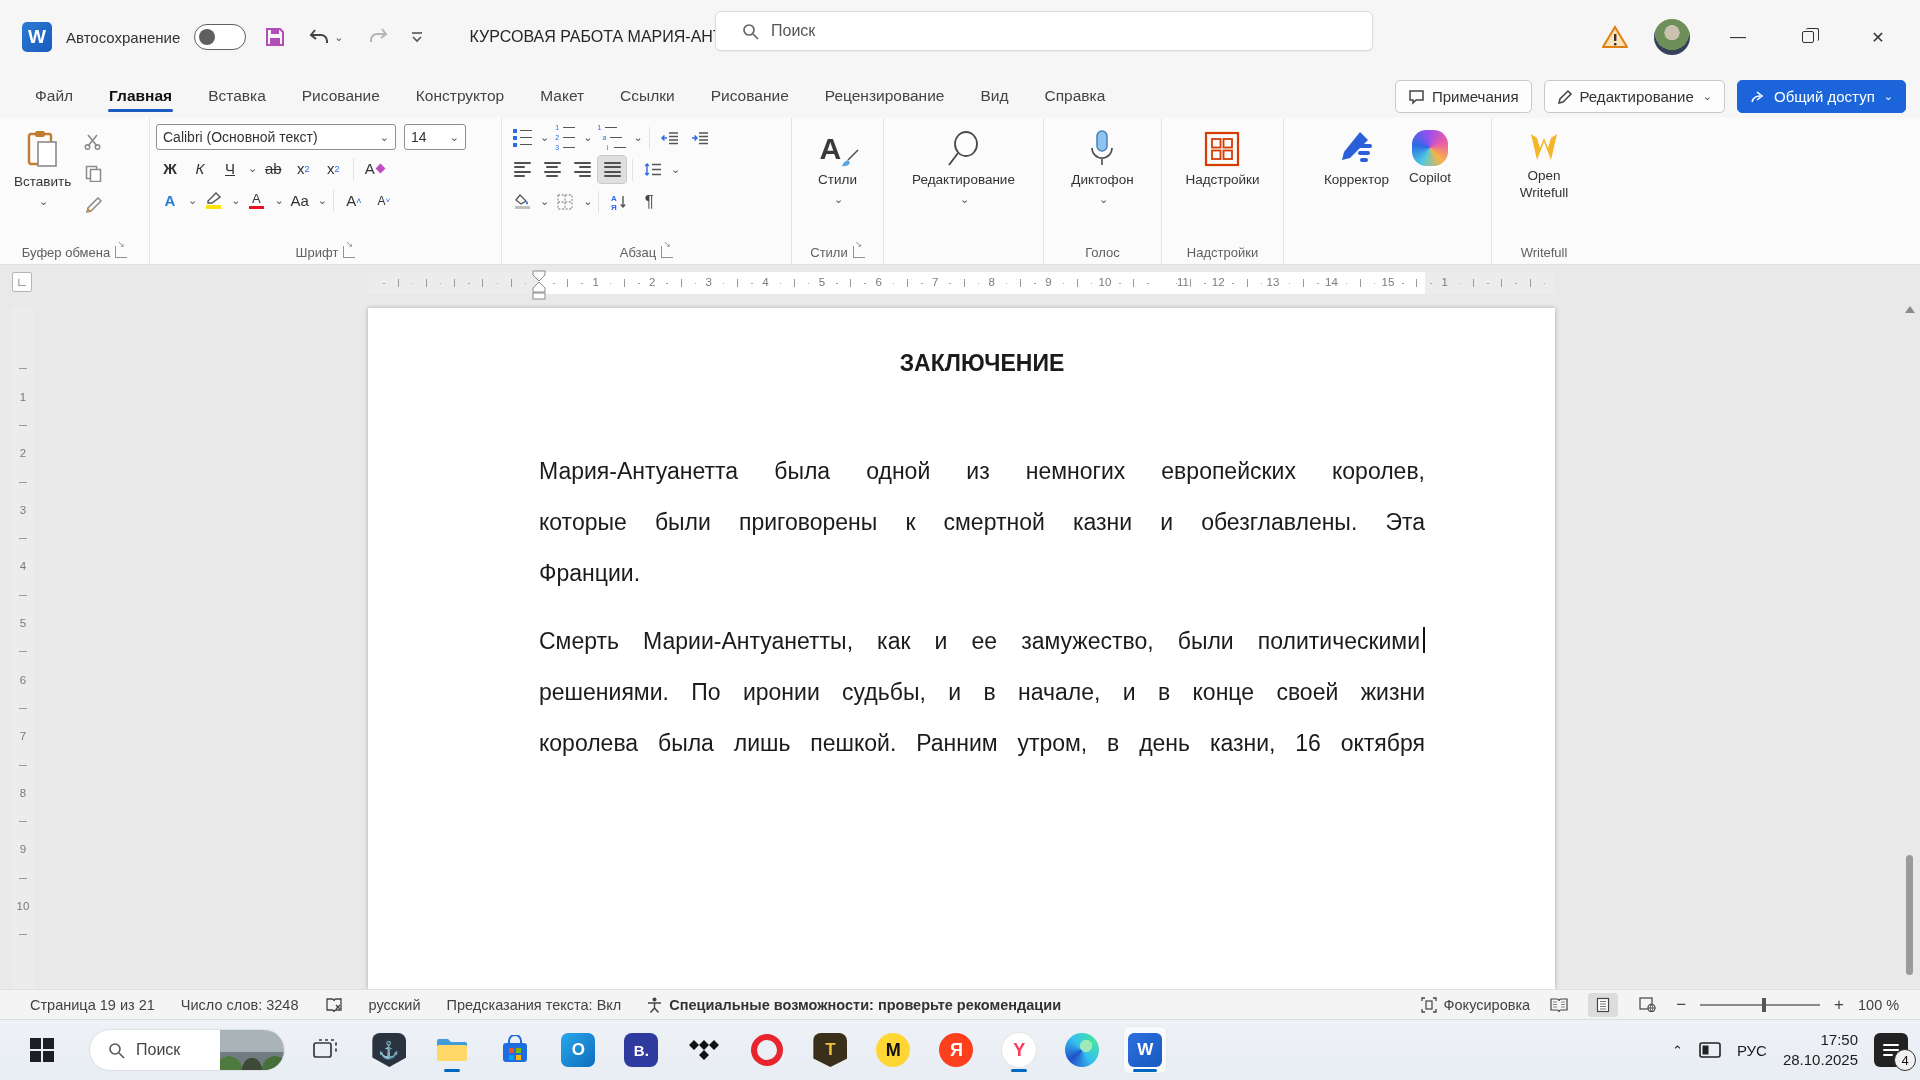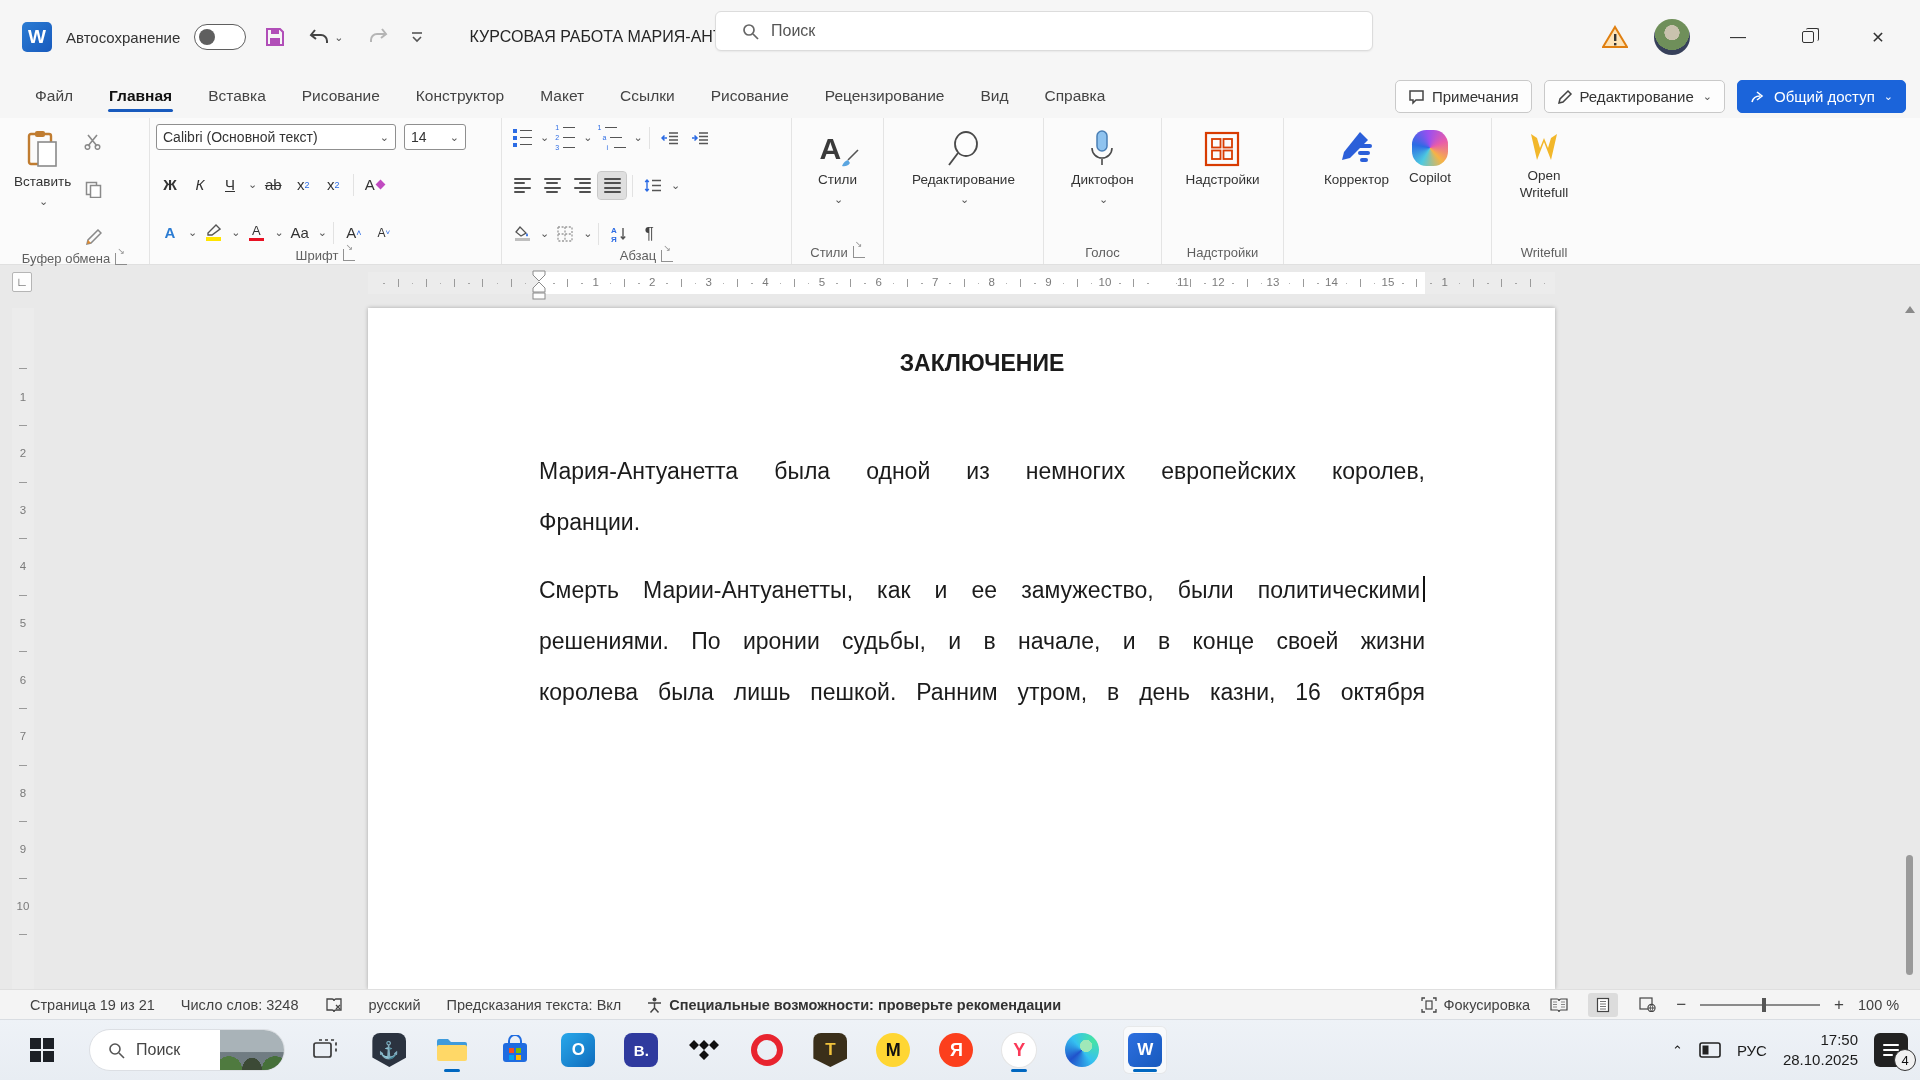--- a/index.html
+++ b/index.html
@@ -54,21 +54,21 @@
   .launcher { width:12px; height:12px; border-left:1.3px solid #777; border-bottom:1.3px solid #777; position:relative; opacity:.8; }
   .launcher:after { content:"↘"; position:absolute; left:1px; top:-7px; font-size:9px; color:#777; }
   .bigbtn { display:flex; flex-direction:column; align-items:center; justify-content:flex-start;
     gap:4px; padding:6px 8px 0 8px; font-size:13.5px; color:#333; text-align:center; line-height:1.25; }
   .sbtn { min-width:28px; height:27px; display:flex; align-items:center; justify-content:center;
     border-radius:3px; font-size:15px; color:#333; padding:0 3px; }
   .sbtn.sel { background:#dfdfdf; outline:1px solid #c9c9c9; }
   .combo { border:1px solid #8f8f8f; border-radius:3px; background:#fff; height:26px;
     display:flex; align-items:center; justify-content:space-between; padding:0 6px; font-size:14px; color:#333; }
   .row { display:flex; align-items:center; gap:2px; }
-  .col { display:flex; flex-direction:column; gap:21px; }
+  .col { display:flex; flex-direction:column; gap:5px; }
   .vr { width:1px; height:22px; background:#e2e2e2; margin:0 4px; }
   .ubar { display:inline-block; width:15px; height:3.5px; margin-top:1px; }
   .aln { display:flex; flex-direction:column; gap:2.5px; width:17px; }
   .aln i { height:1.8px; background:#505050; border-radius:1px; }
   .aln.l i:nth-child(even){width:70%;} .aln.c i:nth-child(even){width:70%;margin:0 auto;}
   .aln.r i:nth-child(even){width:70%;margin-left:auto;} .alnw{width:100%;}
   .lines3 { display:flex; flex-direction:column; gap:3px; }
   .lines3 .li { display:flex; gap:3px; align-items:center; }
   .lines3 .dot { width:4px; height:4px; background:#2b6be4; }
   .lines3 .bar { width:12px; height:1.8px; background:#555; }
@@ -735,20 +735,21 @@
           <span class="vtick" style="top: 569.7px;"></span>
           <span class="vnum" style="top: 598px;">10</span>
           <span class="vtick" style="top: 626.3px;"></span>
         </div>
       </div>
     <div class="page">
       <div class="doc-heading">ЗАКЛЮЧЕНИЕ</div>
       <div class="paras">
           <div class="para">
             <div class="line">Мария-Антуанетта была одной из немногих европейских королев,</div>
+            <div class="line">которые были приговорены к смертной казни и обезглавлены. Эта</div>
             <div class="line last">Франции.</div>
           </div>
           <div class="para">
             <div class="line">Смерть Марии-Антуанетты, как и ее замужество, были политическими<span class="caret"></span></div>
             <div class="line">решениями. По иронии судьбы, и в начале, и в конце своей жизни</div>
             <div class="line">королева была лишь пешкой. Ранним утром, в день казни, 16 октября</div>
           </div>
         </div>
     </div>
     <div class="scrollbar">

